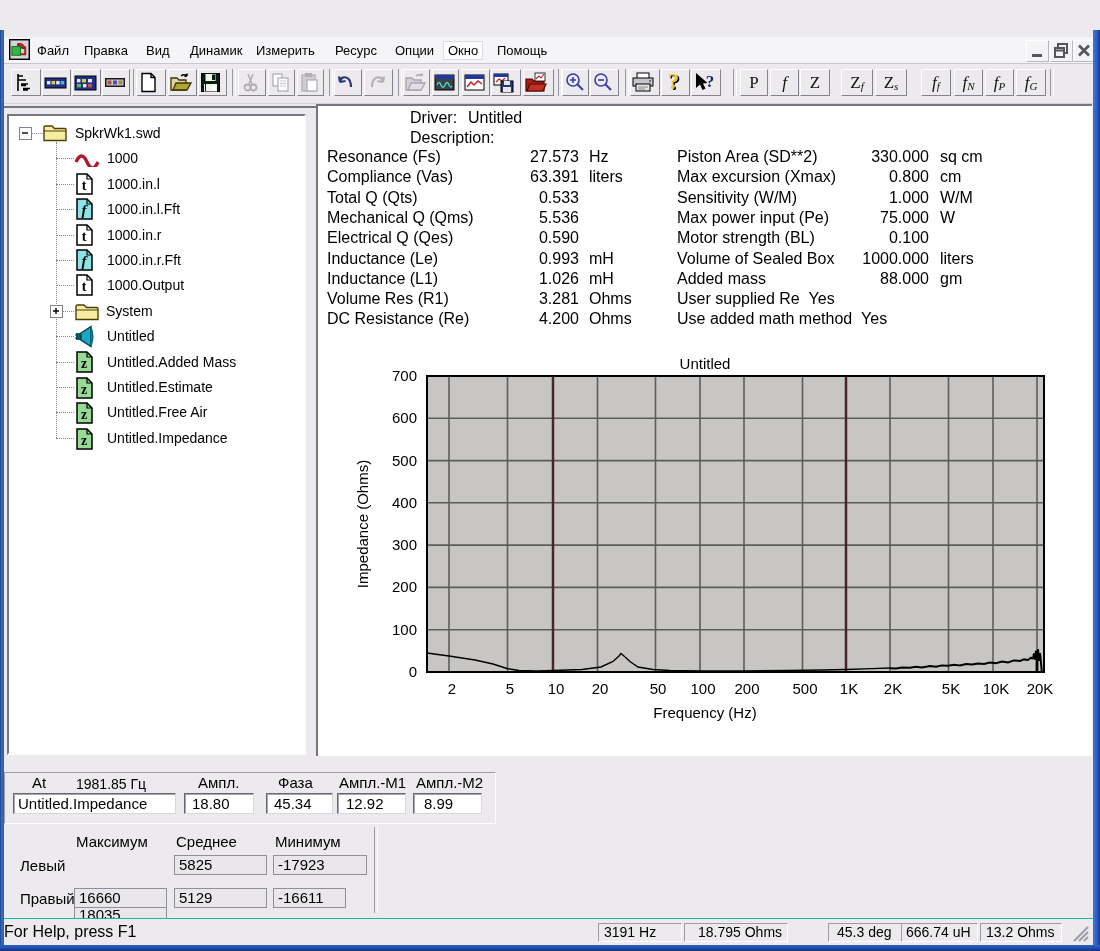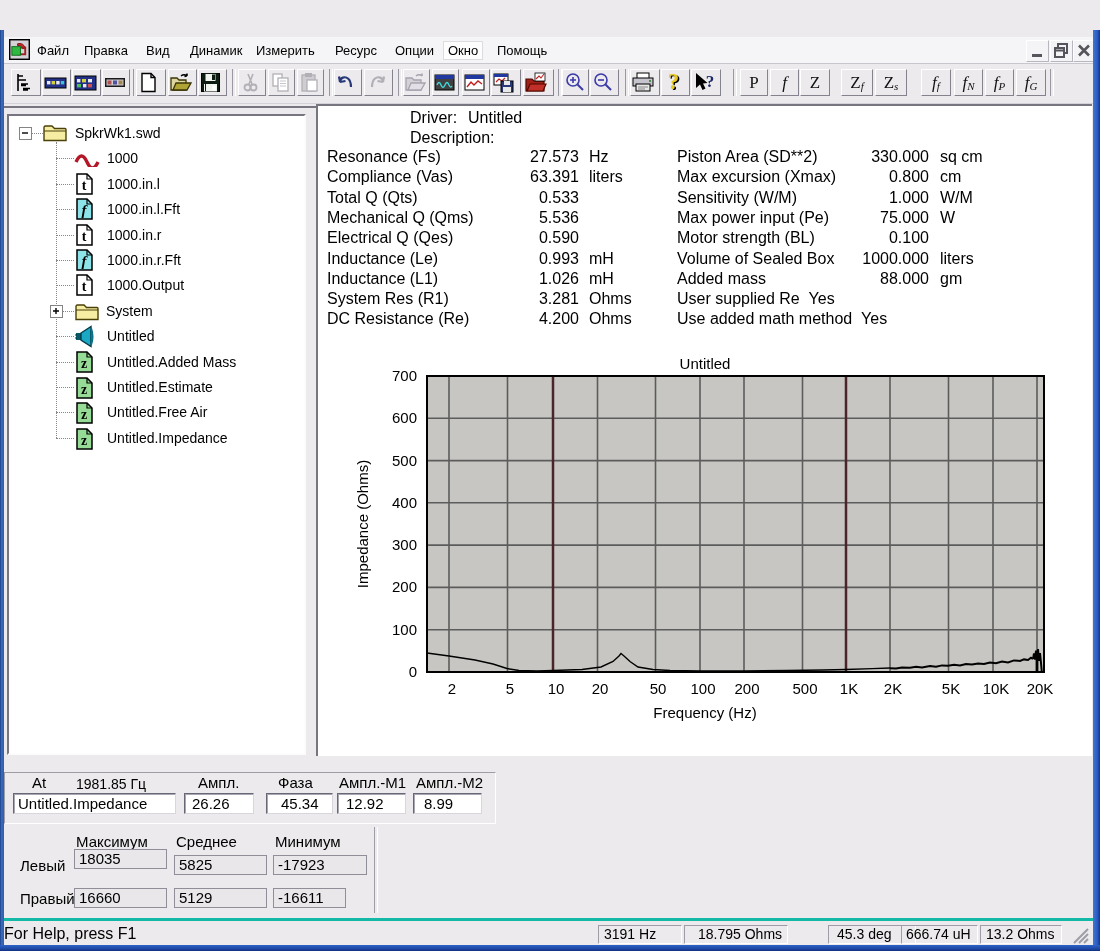--- a/index.html
+++ b/index.html
@@ -37,21 +37,21 @@
   .hdot{position:absolute;height:1px;border-top:1px dotted #888}
   .ebox{position:absolute;width:13px;height:13px;background:#fff;border:1px solid #848484;box-sizing:border-box}
   .ebox svg{display:block}
   
   #rp{position:absolute;left:316px;top:104px;width:776px;height:652px;background:#fff;border-left:2px solid #77757f;border-top:2px solid #77757f;box-sizing:border-box}
   
   #atpanel{position:absolute;left:4px;top:772px;width:490px;height:50px;background:#eceaec;border:1px solid;border-color:#9e9ca6 #fff #fff #9e9ca6}
   .inp{position:absolute;background:#fff;border:1px solid;border-color:#696676 #d8d6dc #d8d6dc #696676;box-shadow:inset 1px 1px 0 #a8a6b0;box-sizing:border-box;font:15px/20px "Liberation Sans",sans-serif;padding-left:4px;white-space:nowrap}
   .gbox{position:absolute;height:20px;background:#e9e7ea;border:1px solid #908e98;box-sizing:border-box;font:15px/17px "Liberation Sans",sans-serif;padding-left:4px}
   
-  #status{position:absolute;left:4px;top:918px;width:1089px;height:27px;background:#eceaec;border-top:3px solid #14b8a6}
+  #status{position:absolute;left:4px;top:918px;width:1089px;height:27px;background:#eceaec;border-top:1px solid #14b8a6}
   .sfield{position:absolute;top:4px;height:19px;border:1px solid;border-color:#9e9ca6 #fff #fff #9e9ca6;box-sizing:border-box;font:14px/17px "Liberation Sans",sans-serif;padding-left:5px;color:#000}
 </style>
 </head>
 <body>
 <div id="win">
 
 
   <div id="menubar">
     <svg class="abs" style="left:5px;top:2px" width="21" height="21" viewBox="0 0 22 22">
       <rect x="0" y="0" width="22" height="22" fill="#d4d2d6" stroke="#000" stroke-width="3"></rect>
@@ -398,21 +398,21 @@
     <div class="t" style="left:9px;top:102px">Mechanical Q (Qms)</div>
       <div class="t vr" style="left:161px;top:102px;width:100px">5.536</div>
     <div class="t" style="left:9px;top:122px">Electrical Q (Qes)</div>
       <div class="t vr" style="left:161px;top:122px;width:100px">0.590</div>
     <div class="t" style="left:9px;top:143px">Inductance (Le)</div>
       <div class="t vr" style="left:161px;top:143px;width:100px">0.993</div>
       <div class="t" style="left:271px;top:143px">mH</div>
     <div class="t" style="left:9px;top:163px">Inductance (L1)</div>
       <div class="t vr" style="left:161px;top:163px;width:100px">1.026</div>
       <div class="t" style="left:271px;top:163px">mH</div>
-    <div class="t" style="left:9px;top:183px">System Res (R1)</div>
+    <div class="t" style="left:9px;top:183px">Volume Res (R1)</div>
       <div class="t vr" style="left:161px;top:183px;width:100px">3.281</div>
       <div class="t" style="left:271px;top:183px">Ohms</div>
     <div class="t" style="left:9px;top:203px">DC Resistance (Re)</div>
       <div class="t vr" style="left:161px;top:203px;width:100px">4.200</div>
       <div class="t" style="left:271px;top:203px">Ohms</div>
     <div class="t" style="left:359px;top:41px">Piston Area (SD**2)</div>
       <div class="t vr" style="left:511px;top:41px;width:100px">330.000</div>
       <div class="t" style="left:622px;top:41px">sq cm</div>
     <div class="t" style="left:359px;top:61px">Max excursion (Xmax)</div>
       <div class="t vr" style="left:511px;top:61px;width:100px">0.800</div>
@@ -493,31 +493,31 @@
   </div>
 
   <div id="atpanel">
     <div class="t" style="left:27px;top:1px">At</div>
     <div class="t" style="left:71px;top:2px;font-size:14px">1981.85 Гц</div>
     <div class="t" style="left:193px;top:1px">Ампл.</div>
     <div class="t" style="left:273px;top:1px">Фаза</div>
     <div class="t" style="left:334px;top:1px">Ампл.-М1</div>
     <div class="t" style="left:411px;top:1px">Ампл.-М2</div>
     <div class="inp" style="left:8px;top:20px;width:163px;height:21px">Untitled.Impedance</div>
-    <div class="inp" style="left:179px;top:20px;width:70px;height:21px;padding-left:7px">26.26</div>
-    <div class="inp" style="left:261px;top:20px;width:67px;height:21px;padding-left:14px">45.34</div>
+    <div class="inp" style="left:179px;top:20px;width:70px;height:21px;padding-left:7px">18.80</div>
+    <div class="inp" style="left:261px;top:20px;width:67px;height:21px;padding-left:7px">45.34</div>
     <div class="inp" style="left:332px;top:20px;width:69px;height:21px;padding-left:8px">12.92</div>
     <div class="inp" style="left:408px;top:20px;width:69px;height:21px;padding-left:10px">8.99</div>
   </div>
   <div id="stats">
     <div class="t" style="left:76px;top:833px">Максимум</div>
     <div class="t" style="left:176px;top:833px">Среднее</div>
     <div class="t" style="left:275px;top:833px">Минимум</div>
     <div class="t" style="left:20px;top:857px">Левый</div>
-    <div class="gbox" style="left:74px;top:849px;width:93px">18035</div>
+    <div class="gbox" style="left:74px;top:905px;width:93px">18035</div>
     <div class="gbox" style="left:174px;top:855px;width:93px">5825</div>
     <div class="gbox" style="left:273px;top:855px;width:94px">-17923</div>
     <div class="t" style="left:20px;top:890px">Правый</div>
     <div class="gbox" style="left:74px;top:888px;width:93px">16660</div>
     <div class="gbox" style="left:174px;top:888px;width:93px">5129</div>
     <div class="gbox" style="left:273px;top:888px;width:73px">-16611</div>
     <div class="abs" style="left:374px;top:827px;height:86px;width:2px;border-left:1px solid #9e9ca6;border-right:1px solid #fff"></div>
   </div>
   <div id="status">
     <div class="t" style="left:0px;top:4px;font-size:16px">For Help, press F1</div>

